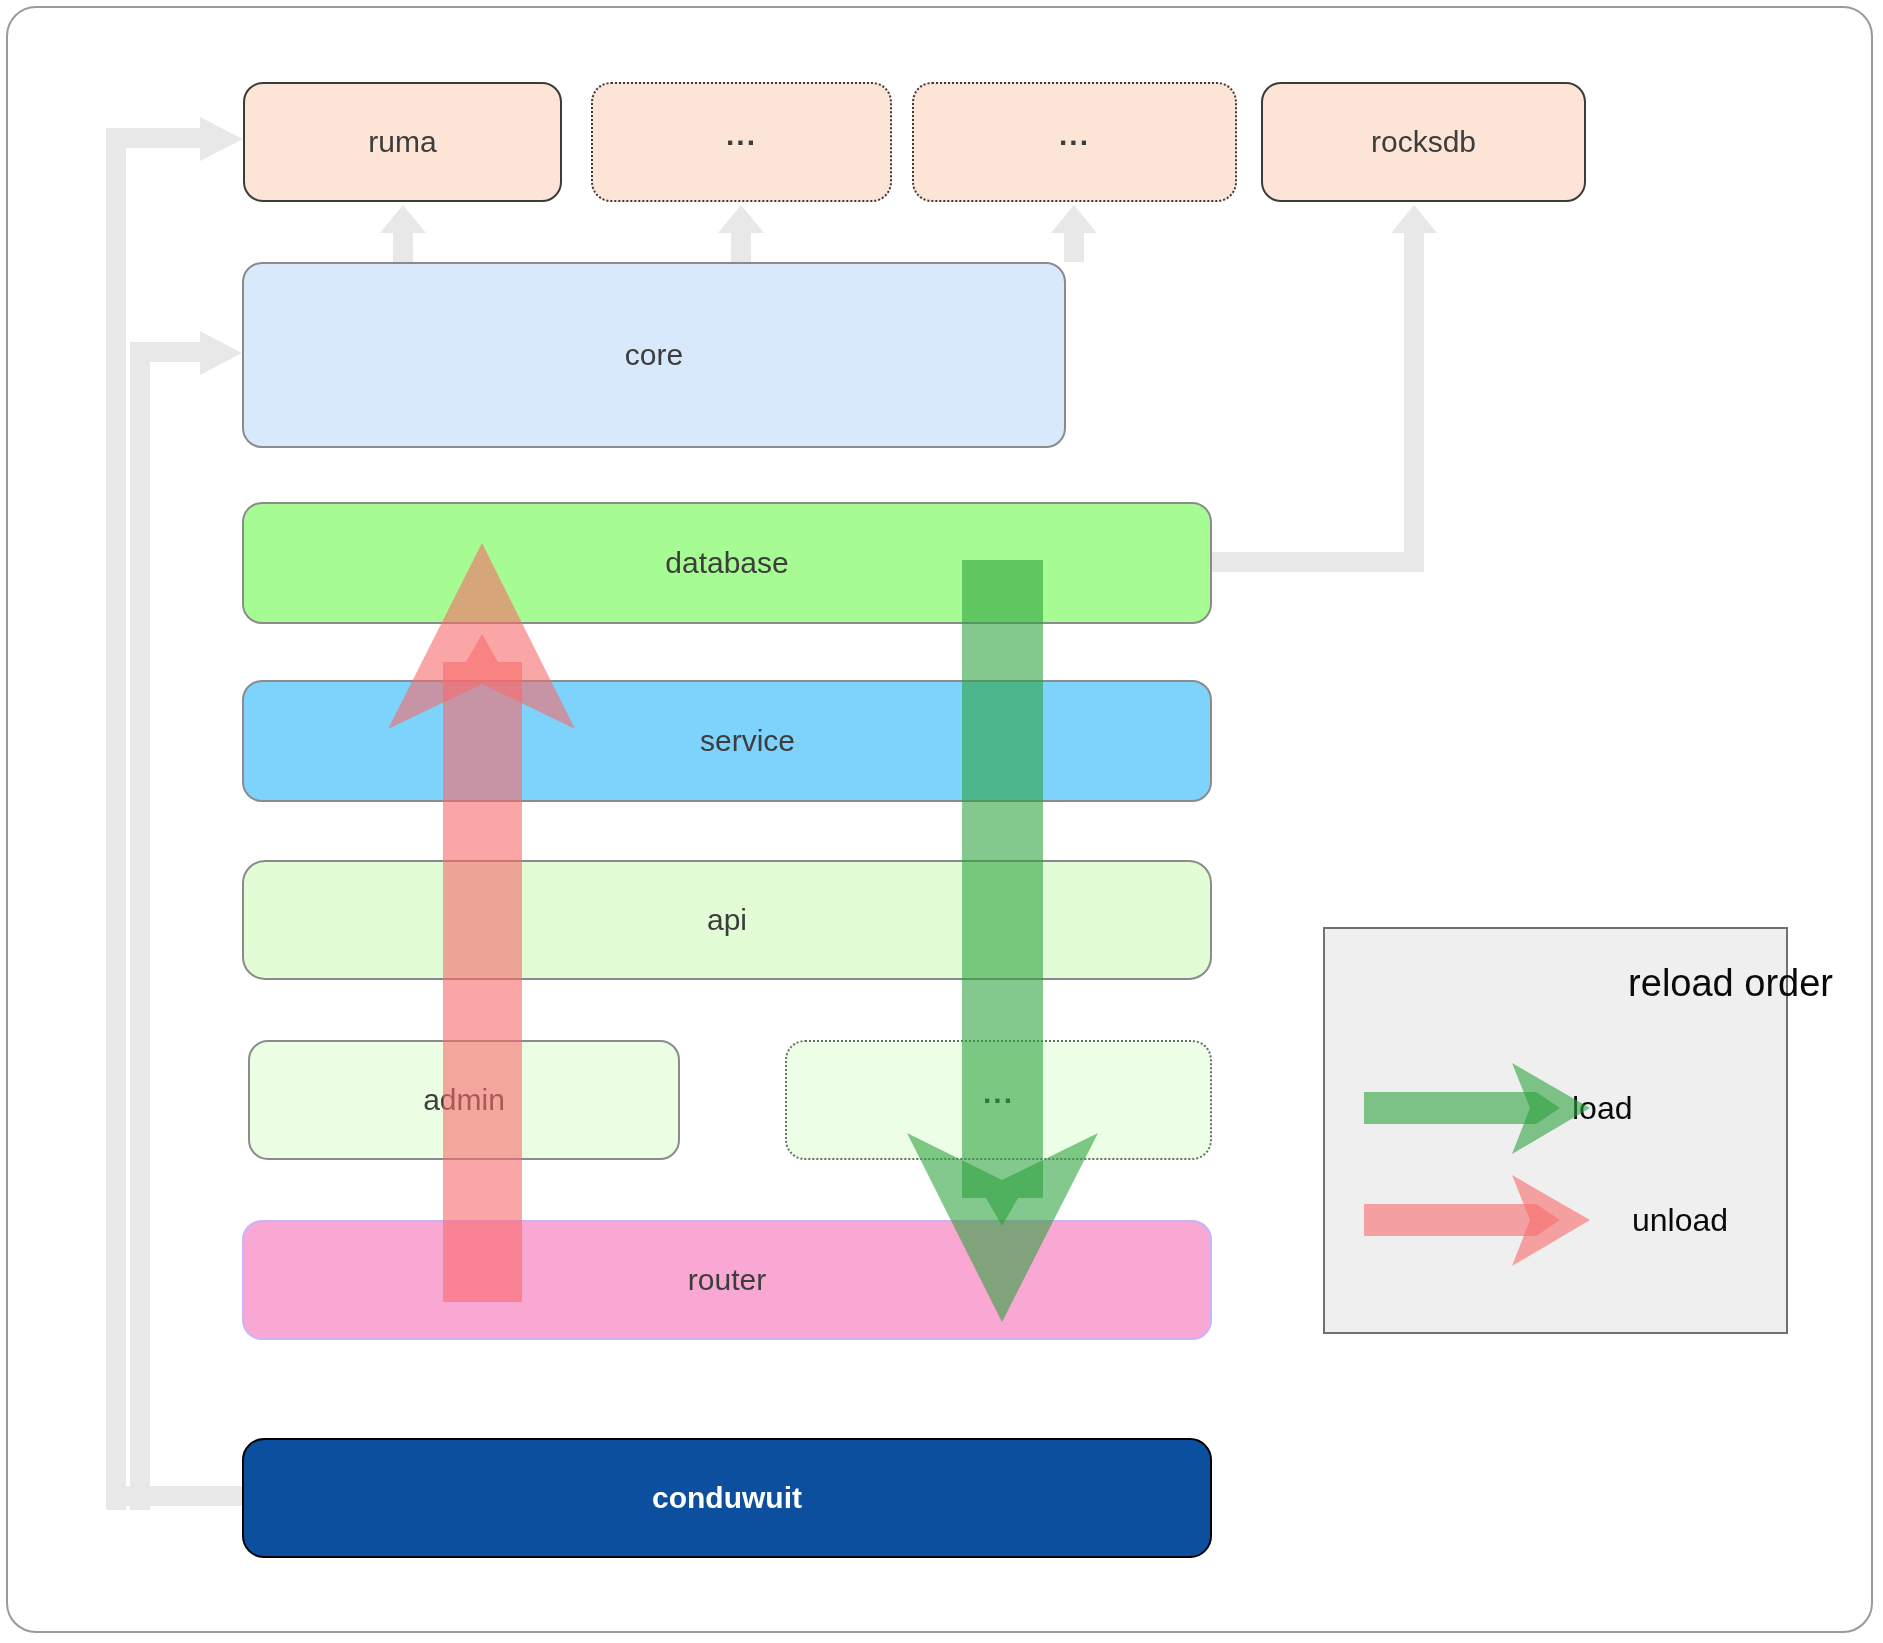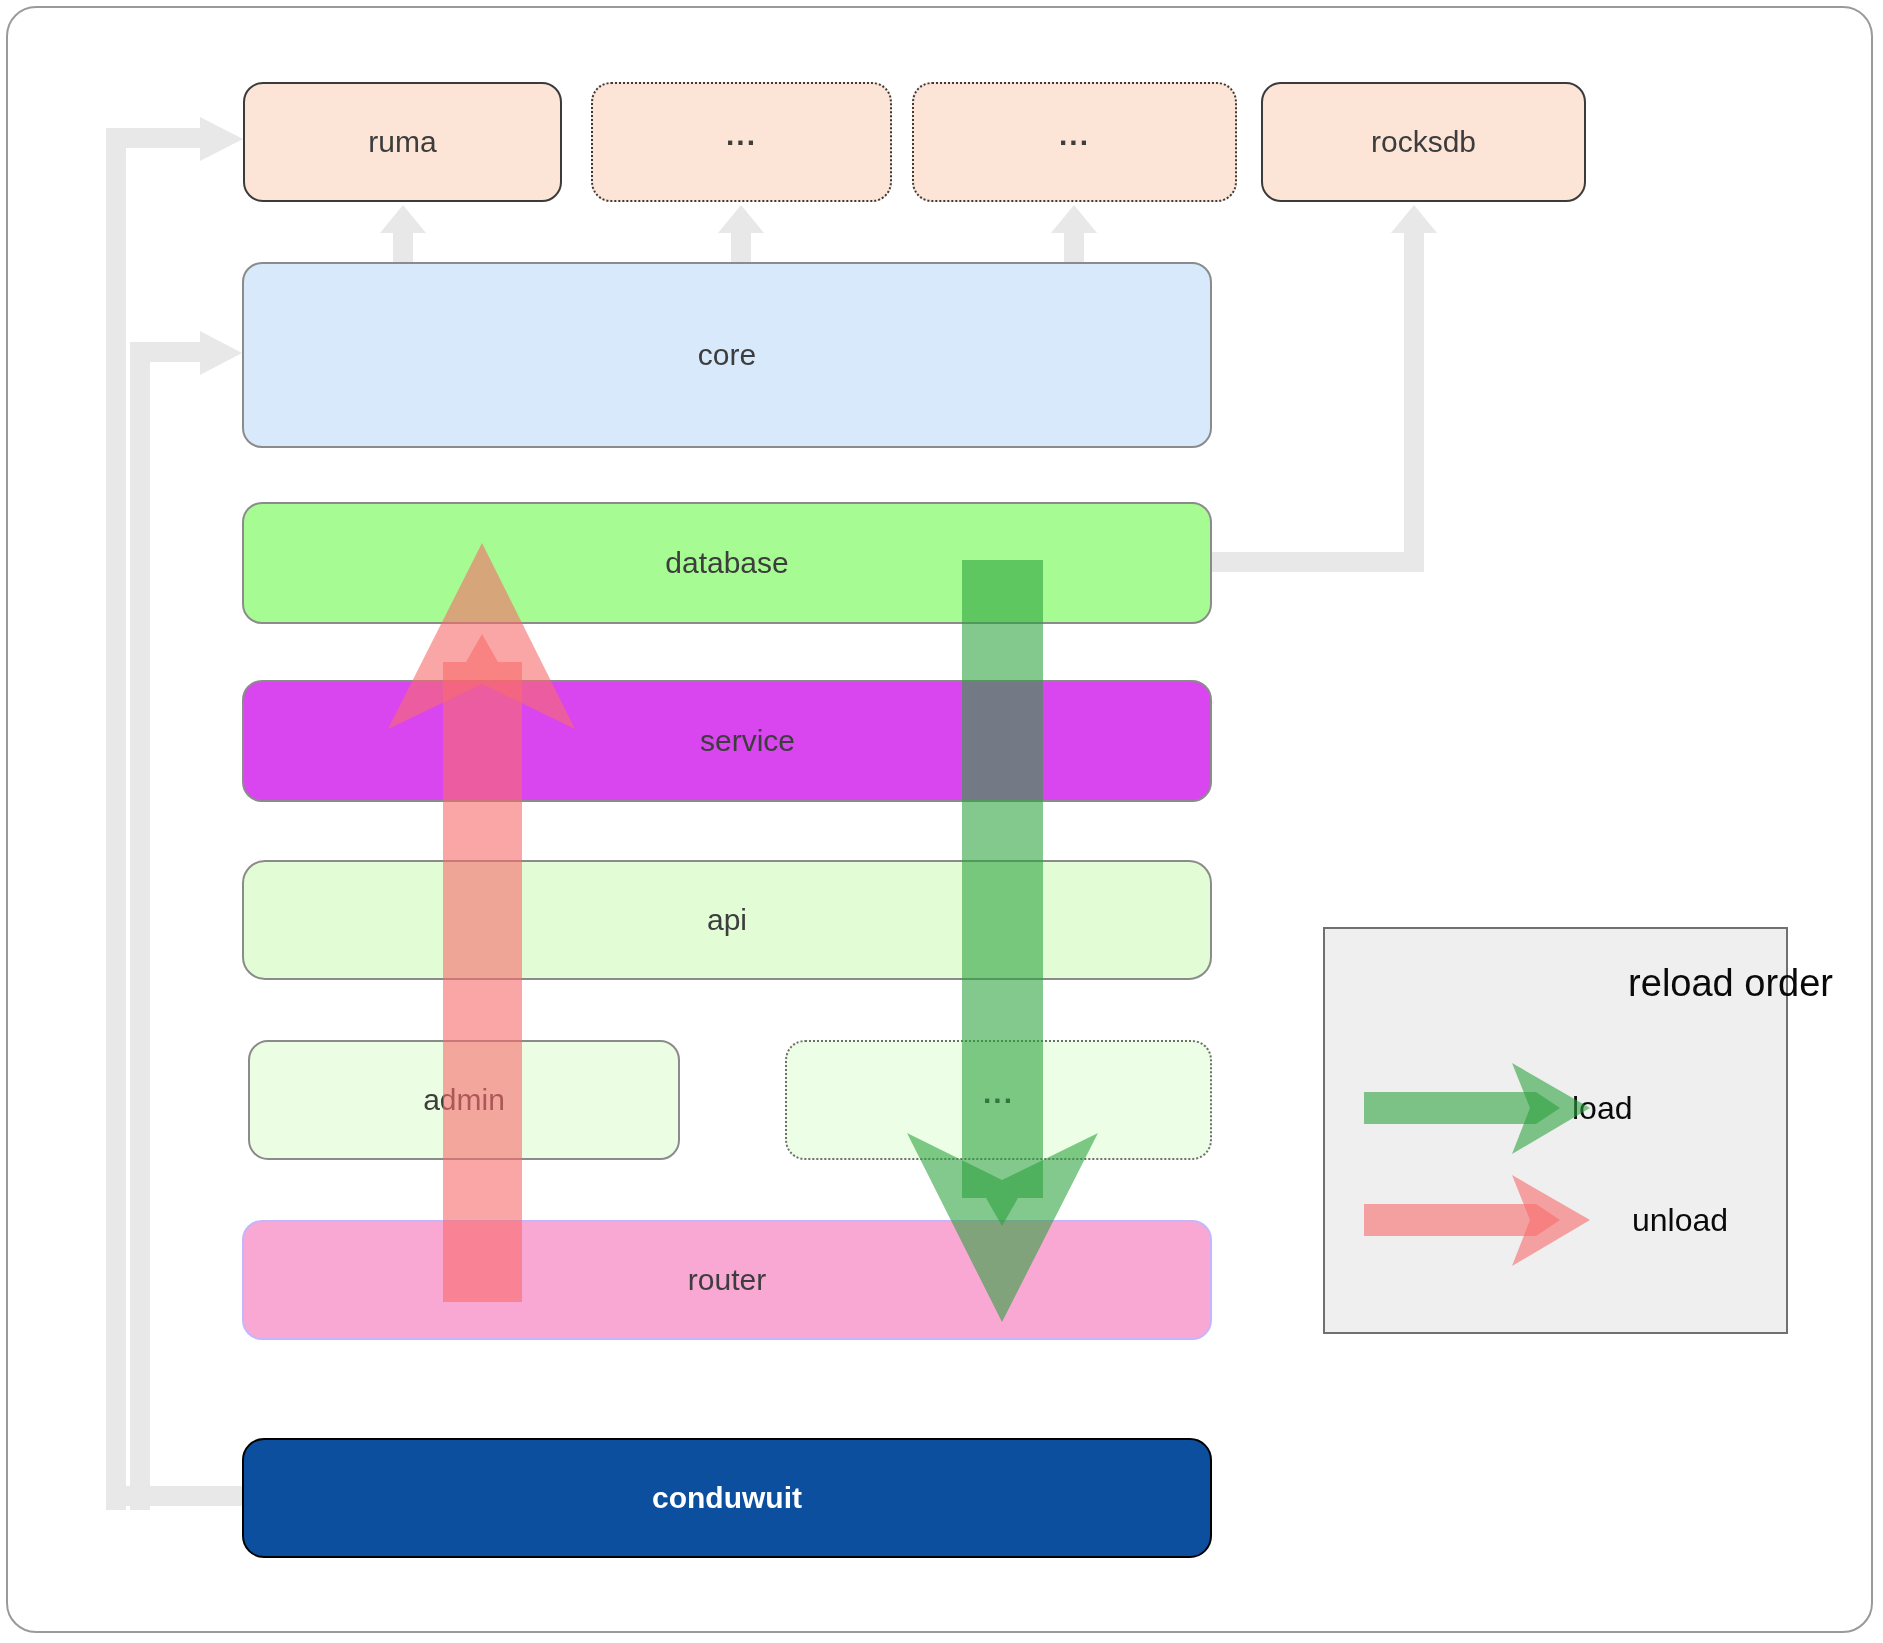--- a/index.html
+++ b/index.html
@@ -12,21 +12,21 @@
     border:2px solid #9a9a9a;border-radius:30px;box-sizing:border-box;
   }
   .box{
     position:absolute;box-sizing:border-box;display:flex;align-items:center;justify-content:center;
     border-radius:20px;font-size:30px;color:#3d3d3d;
   }
   .peach{background:#fce5d6;border:2px solid #3b3b3b;}
   .peach.dotted{border:2px dotted #3b3b3b;}
   .blue{background:#d7e9fb;border:2px solid #8b8b8b;}
   .green1{background:#a6fc92;border:2px solid #8b8b8b;}
-  .green2{background:#d946ef;border:2px solid #8b8b8b;padding-left:41px;}
+  .green2{background:#7dd3fc;border:2px solid #8b8b8b;padding-left:41px;}
   .green3{background:#e2fdd6;border:2px solid #8b8b8b;}
   .green4{background:#ebfee3;border:2px solid #8b8b8b;}
   .green4.dotted{background:#edfee6;border:2px dotted #6e6e6e;}
   .white{background:#f9a8d4;border:2px solid #c4b5fd;}
   .navy{background:#0d4f9f;border:2px solid #000;border-radius:22px;}
   .navy .lbl{color:#ffffff;font-weight:600;}
   .dots{font-weight:700;letter-spacing:2px;transform:translateY(-7px);}
   .svgov{position:absolute;left:0;top:0;pointer-events:none;}
   .legend{
     position:absolute;left:1323px;top:927px;width:465px;height:407px;box-sizing:border-box;
@@ -53,21 +53,21 @@
   <div class="box peach dotted" style="left:591px;top:82px;width:301px;height:120px;">
     <span class="lbl dots">...</span>
   </div>
   <div class="box peach dotted" style="left:912px;top:82px;width:325px;height:120px;">
     <span class="lbl dots">...</span>
   </div>
   <div class="box peach" style="left:1261px;top:82px;width:325px;height:120px;">
     <span class="lbl">rocksdb</span>
   </div>
 
-  <div class="box blue" style="left:242px;top:262px;width:970px;height:186px;">
+  <div class="box blue" style="left:242px;top:262px;width:824px;height:186px;">
     <span class="lbl">core</span>
   </div>
   <div class="box green1" style="left:242px;top:502px;width:970px;height:122px;">
     <span class="lbl">database</span>
   </div>
   <div class="box green2" style="left:242px;top:680px;width:970px;height:122px;">
     <span class="lbl">service</span>
   </div>
   <div class="box green3" style="left:242px;top:860px;width:970px;height:120px;border-radius:23px;">
     <span class="lbl">api</span>

